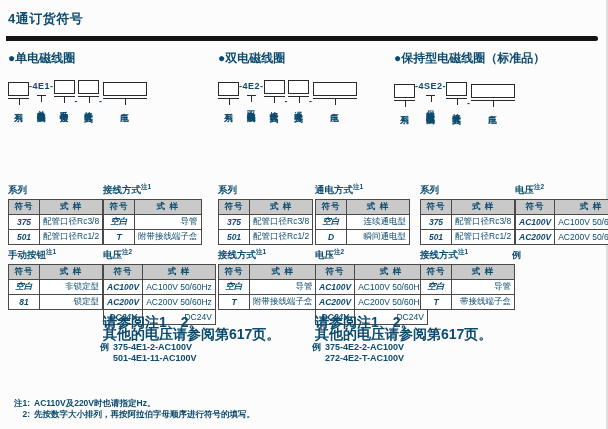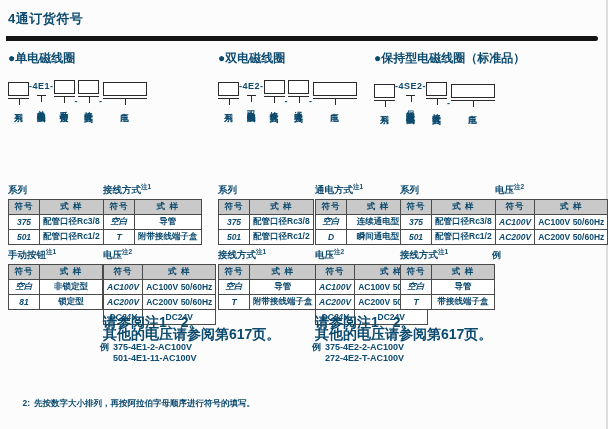--- a/index.html
+++ b/index.html
@@ -8,21 +8,21 @@
     font-family:"Liberation Sans","DejaVu Sans",sans-serif; color:#0c4a6e;
     overflow:hidden; margin:0 auto;
   }
   .page-title { position:absolute; left:8px; top:10px; font-size:13px; font-weight:bold; letter-spacing:.5px; }
   .title-rule { position:absolute; left:6px; top:36px; width:592px; height:5px; background:#141414; border-radius:0 3px 3px 0; }
   .edge-shadow { position:absolute; right:0; top:0; width:2px; height:100%; background:#dedede; }
 
   .section { position:absolute; top:50px; }
   #sec1 { left:8px;   width:206px; }
   #sec2 { left:218px; width:192px; }
-  #sec3 { left:374px; width:214px; }
+  #sec3 { left:394px; width:214px; }
   .sec-header { font-size:12px; font-weight:bold; white-space:nowrap; }
 
   
   .diagram { margin-top:12px; display:flex; align-items:flex-end; }
   .diag-item { display:flex; flex-direction:column; align-items:center; }
   .dbox { width:19px; height:12px; border:1.2px solid #2a2a2a; background:#fff; }
   .dbox.wide { width:42px; }
   .dcode, .ddash { height:14px; display:flex; align-items:center; font-size:9px; font-weight:bold; letter-spacing:.5px; }
   .bracket { align-self:stretch; margin-top:2px; height:6px; border-top:1.2px solid #2a2a2a; position:relative; }
   .bracket.narrow { align-self:center; width:9px; }
@@ -33,21 +33,21 @@
   }
 
   
   .tblwrap { position:absolute; }
   .tbl-title { font-size:9.5px; font-weight:bold; margin-bottom:2px; white-space:nowrap; }
   .tbl-title sup { font-size:6.5px; }
   table { border-collapse:collapse; background:#fff; }
   th,td { border:1px solid #4a4a4a; font-size:8.5px; padding:1px 3px; text-align:center; height:12px; white-space:nowrap; }
   th { background:#c9c9c9; font-weight:bold; letter-spacing:1px; }
   td.sym  { font-weight:bold; min-width:24px;font-style:italic; }
-  td.spec { font-weight:bold; min-width:56px; }
+  td.spec { font-weight:normal; min-width:56px;text-align:right; }
 
   
   .refnotes { position:absolute; font-size:14px; font-weight:bold; line-height:12px; white-space:nowrap; }
   .example { position:absolute; display:flex; font-size:9px; font-weight:bold; line-height:11px; white-space:nowrap; }
   .example .exlabel { margin-right:4px; }
   .footnotes { position:absolute; left:8px; top:398px; font-size:8.5px; font-weight:bold; line-height:11px; }
   .fn-row { display:flex; }
   .fn-label { width:22px; text-align:right; margin-right:4px; }
 </style>
 </head>
@@ -427,18 +427,22 @@
         </div>
     </div>
 
     <div class="example" style="left:118px;top:200px">
       <span class="exlabel">例</span>
     </div>
   </div>
 
   <div class="footnotes">
     <div class="fn-row">
+      <span class="fn-label">注1:</span>
+      <span>AC110V及220V时也请指定Hz。</span>
+    </div>
+    <div class="fn-row">
       <span class="fn-label">2:</span>
       <span>先按数字大小排列，再按阿拉伯字母顺序进行符号的填写。</span>
     </div>
   </div>
 
 </div>
 
 </body></html>

